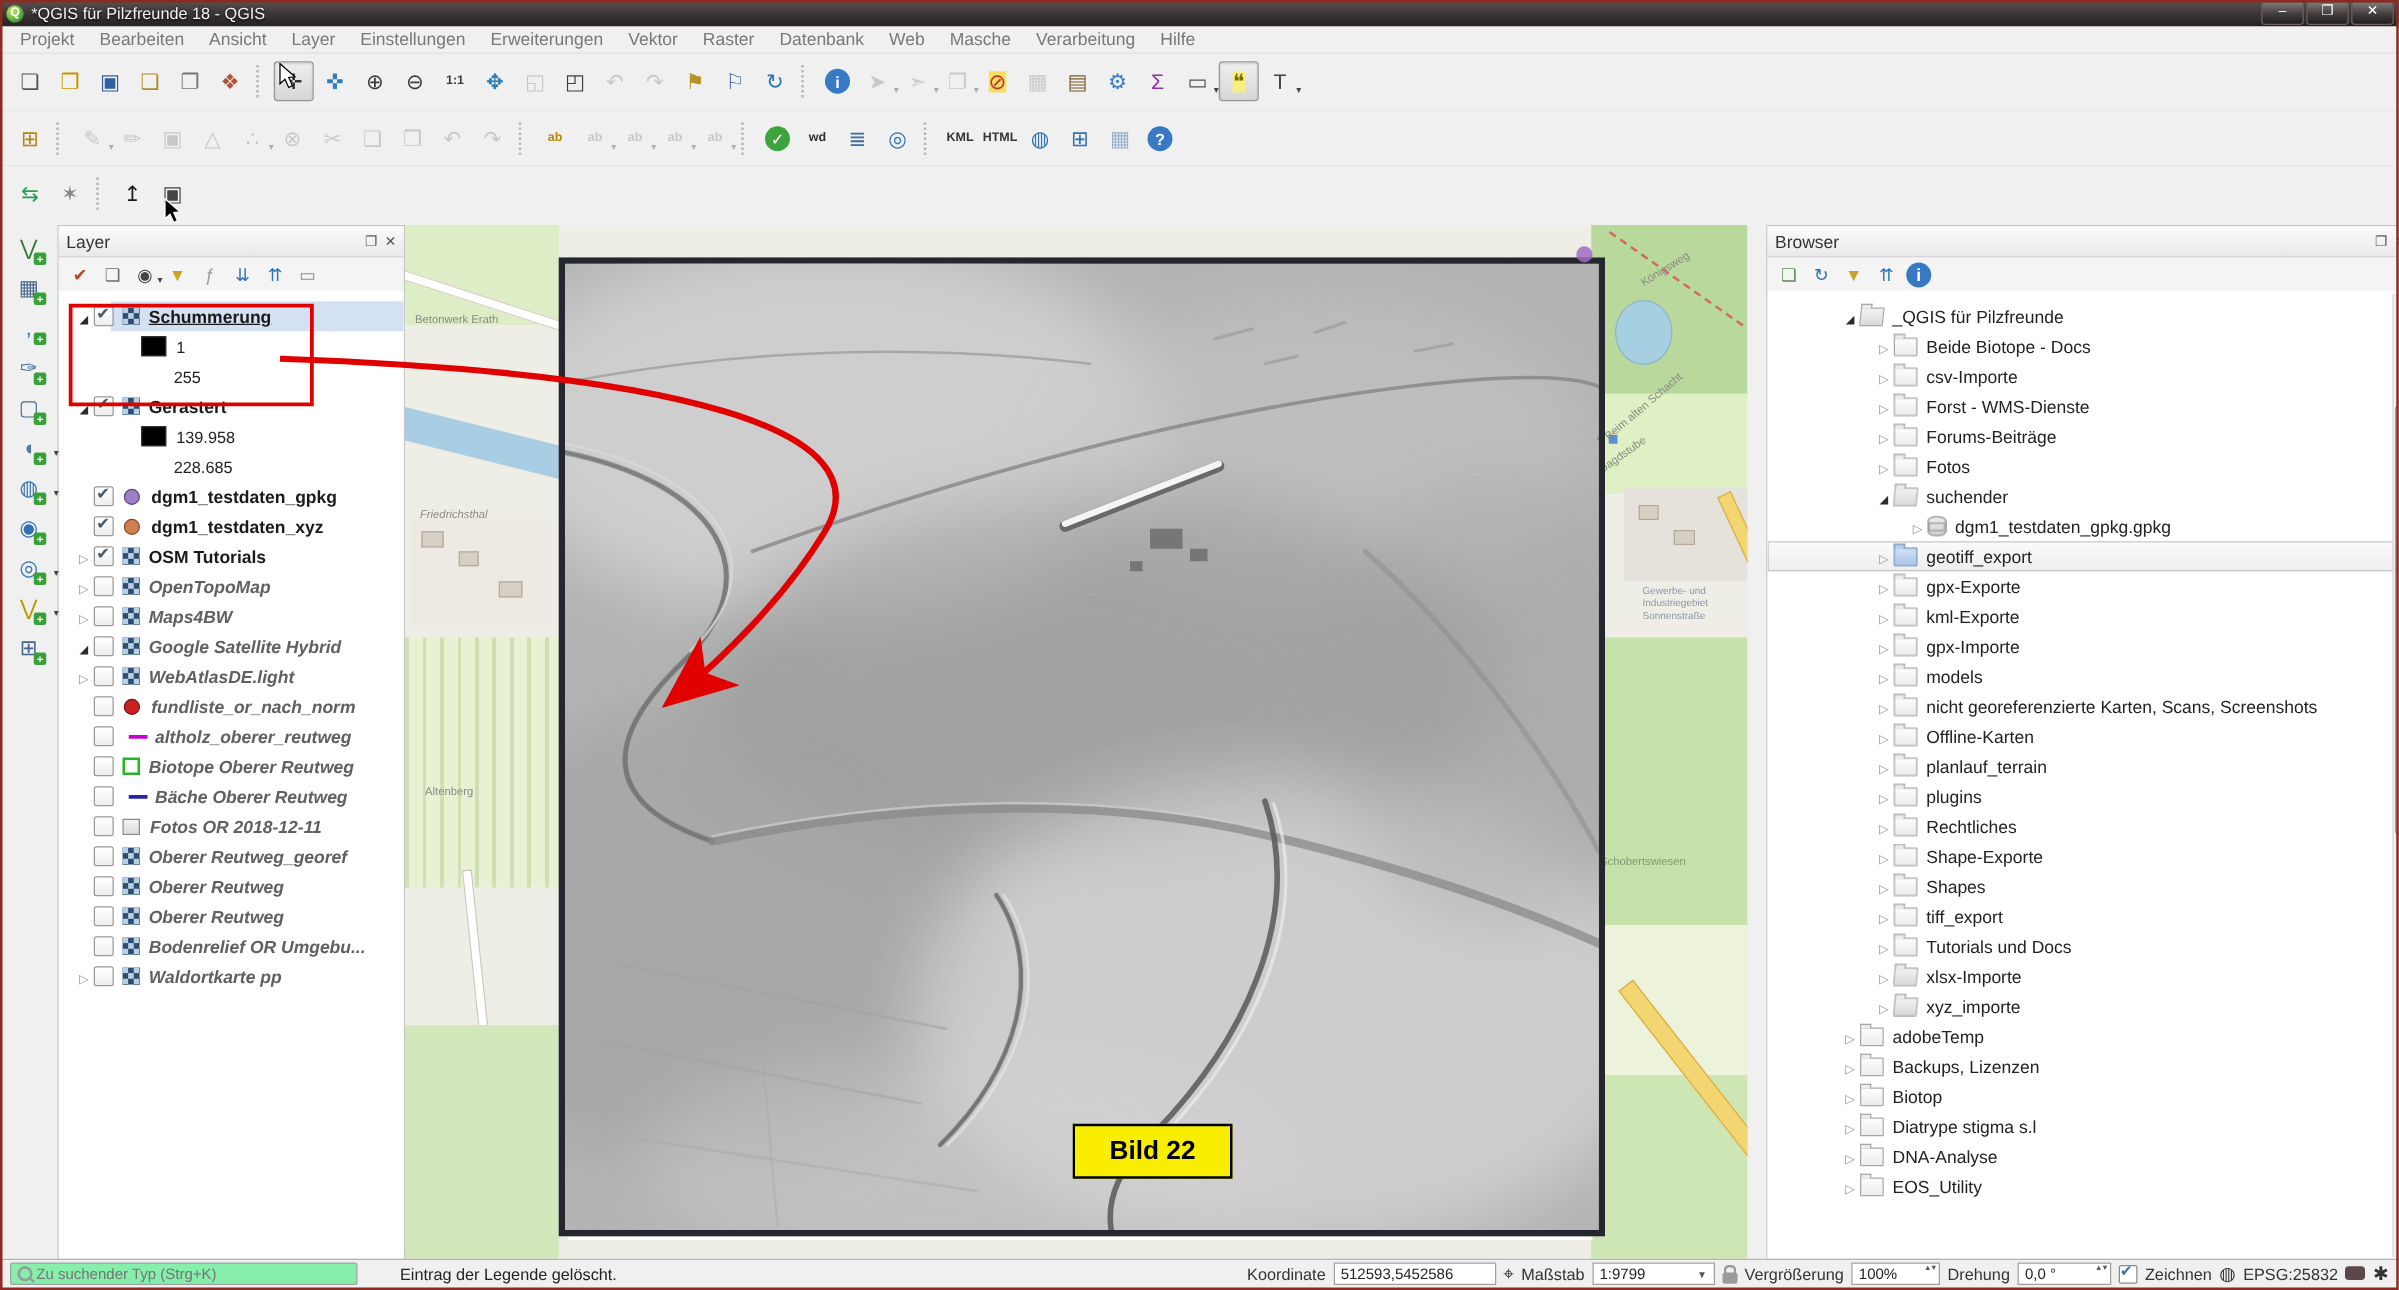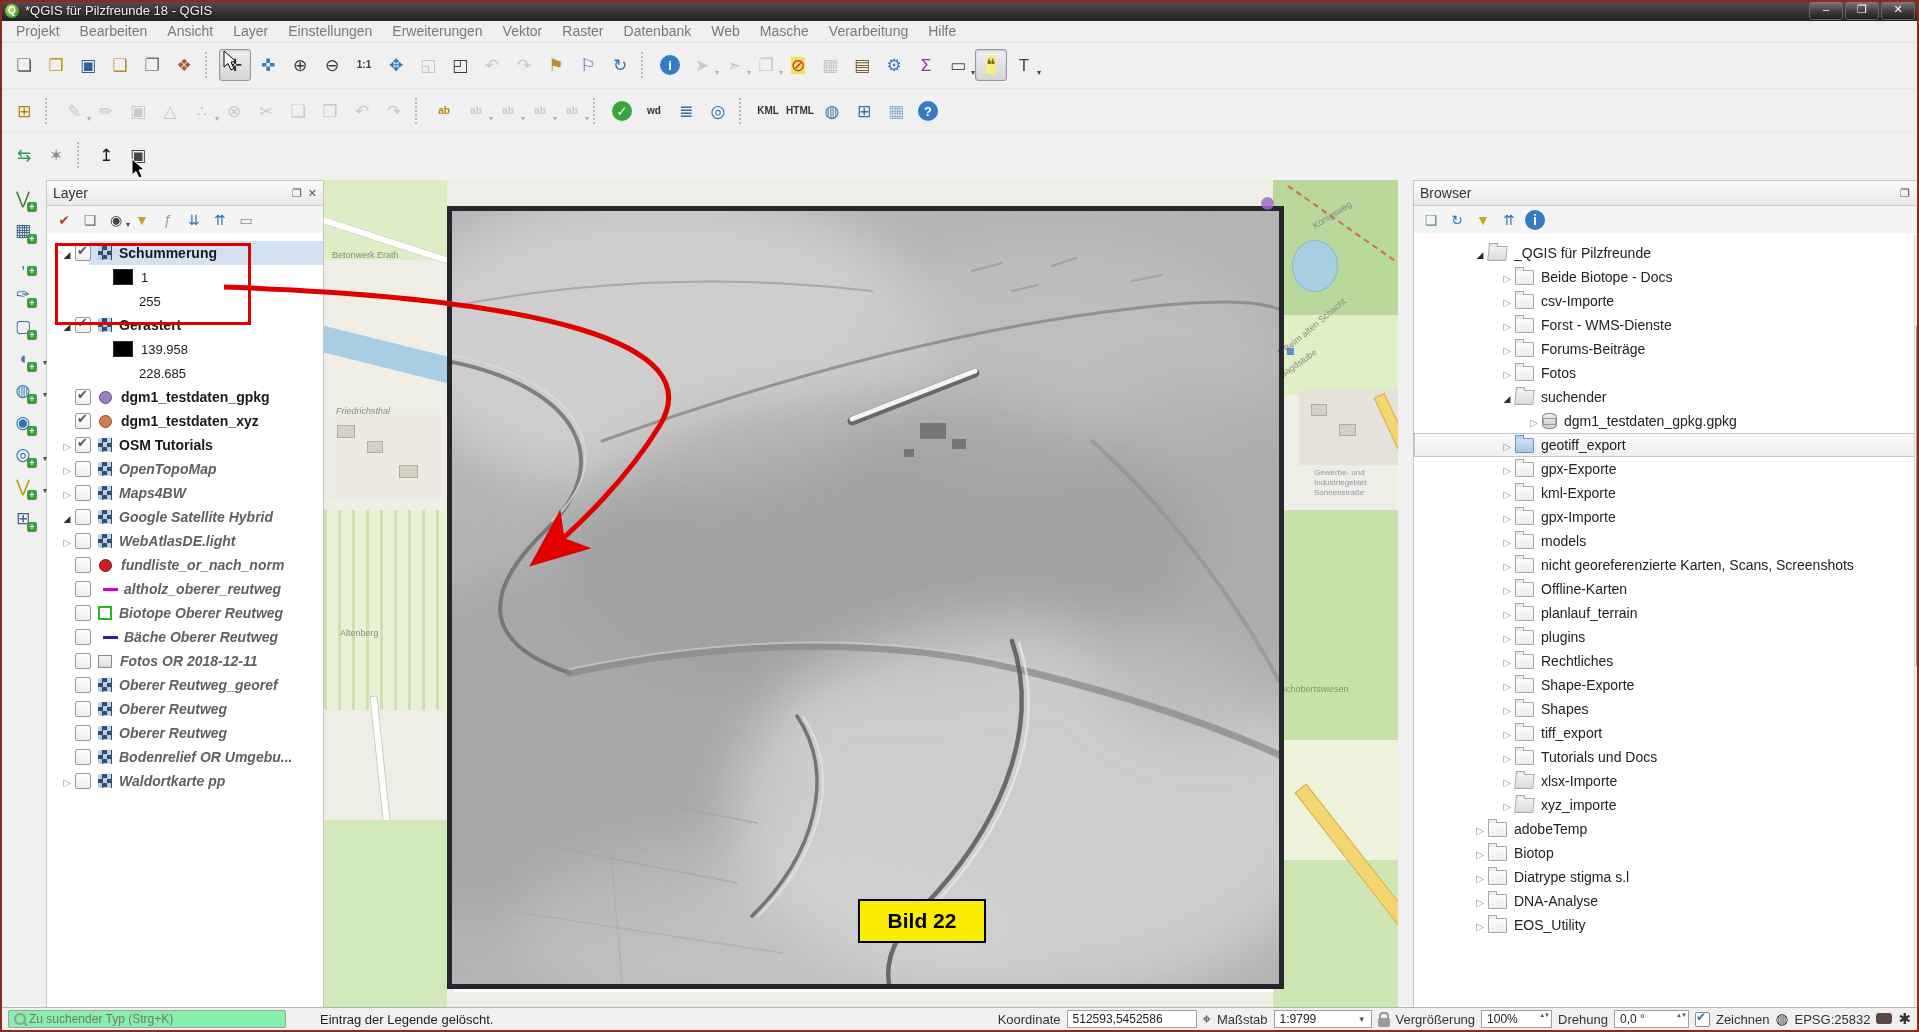--- a/index.html
+++ b/index.html
@@ -74,21 +74,21 @@
   .lrow[data-ico="lb"] .lico{background:#2424a8;}
   .lrow[data-ico="rg"] .lico{width:10px;height:10px;border:2px solid #22b822;background:#fff;margin:1px 7px 1px 1px;}
   .lrow[data-ico="ph"] .lico{width:12px;height:11px;background:linear-gradient(#f4f4f4,#dcdcdc);border:1px solid #8a8a8a;margin:2px 8px 2px 1px;}
   .lrow .sw{display:none;}
   .lrow[data-kind="legend"]{padding-left:66px;color:#222;font-size:13px;}
   .lrow[data-kind="legend"] .sw{display:block;width:18px;height:14px;flex:none;margin-right:8px;visibility:hidden;}
   .lrow[data-sw="black"] .sw{visibility:visible;background:#000;border:1px solid #2a2a2a;}
   .lrow[data-em="b"] .lbl{font-weight:bold;}
   .lrow[data-em="i"] .lbl{font-style:italic;font-weight:bold;color:#606060;}
   .lrow[data-em="sel"]{background:linear-gradient(90deg,rgba(0,0,0,0) 0 42px,#d3e1f3 42px);}
-  .lrow[data-em="sel"] .lbl{font-weight:bold;}
+  .lrow[data-em="sel"] .lbl{font-weight:bold;text-decoration:underline;}
   
   .brow{height:24px;display:flex;align-items:center;font-size:14px;color:#222;white-space:nowrap;}
   .brow[data-d="0"]{padding-left:58px;} .brow[data-d="1"]{padding-left:85px;} .brow[data-d="2"]{padding-left:112px;}
   .brow .ar{width:16px;flex:none;text-align:center;}
   .brow[data-arrow="c"] .ar::before{content:"▷";color:#979797;font-size:10px;}
   .brow[data-arrow="e"] .ar::before{content:"◢";color:#2b2b2b;font-size:9px;}
   .brow .bico{width:17px;height:13px;flex:none;margin-right:7px;position:relative;
     background:linear-gradient(#fdfdfd,#ececec);border:1px solid #a8a8a8;border-radius:1px;}
   .brow .bico::before{content:"";position:absolute;top:-4px;left:-1px;width:7px;height:3px;
     background:#ececec;border:1px solid #a8a8a8;border-bottom:none;}
@@ -1036,20 +1036,25 @@
         <span class="bico"></span>
         <span class="lbl">xyz_importe</span>
       </div>
 
       <div class="brow" data-d="0" data-arrow="c" data-ico="f" title="adobeTemp">
         <span class="ar"></span>
         <span class="bico"></span>
         <span class="lbl">adobeTemp</span>
       </div>
 
+      <div class="brow" data-d="0" data-arrow="c" data-ico="f" title="Backups, Lizenzen">
+        <span class="ar"></span>
+        <span class="bico"></span>
+        <span class="lbl">Backups, Lizenzen</span>
+      </div>
 
       <div class="brow" data-d="0" data-arrow="c" data-ico="f" title="Biotop">
         <span class="ar"></span>
         <span class="bico"></span>
         <span class="lbl">Biotop</span>
       </div>
 
       <div class="brow" data-d="0" data-arrow="c" data-ico="f" title="Diatrype stigma s.l">
         <span class="ar"></span>
         <span class="bico"></span>

